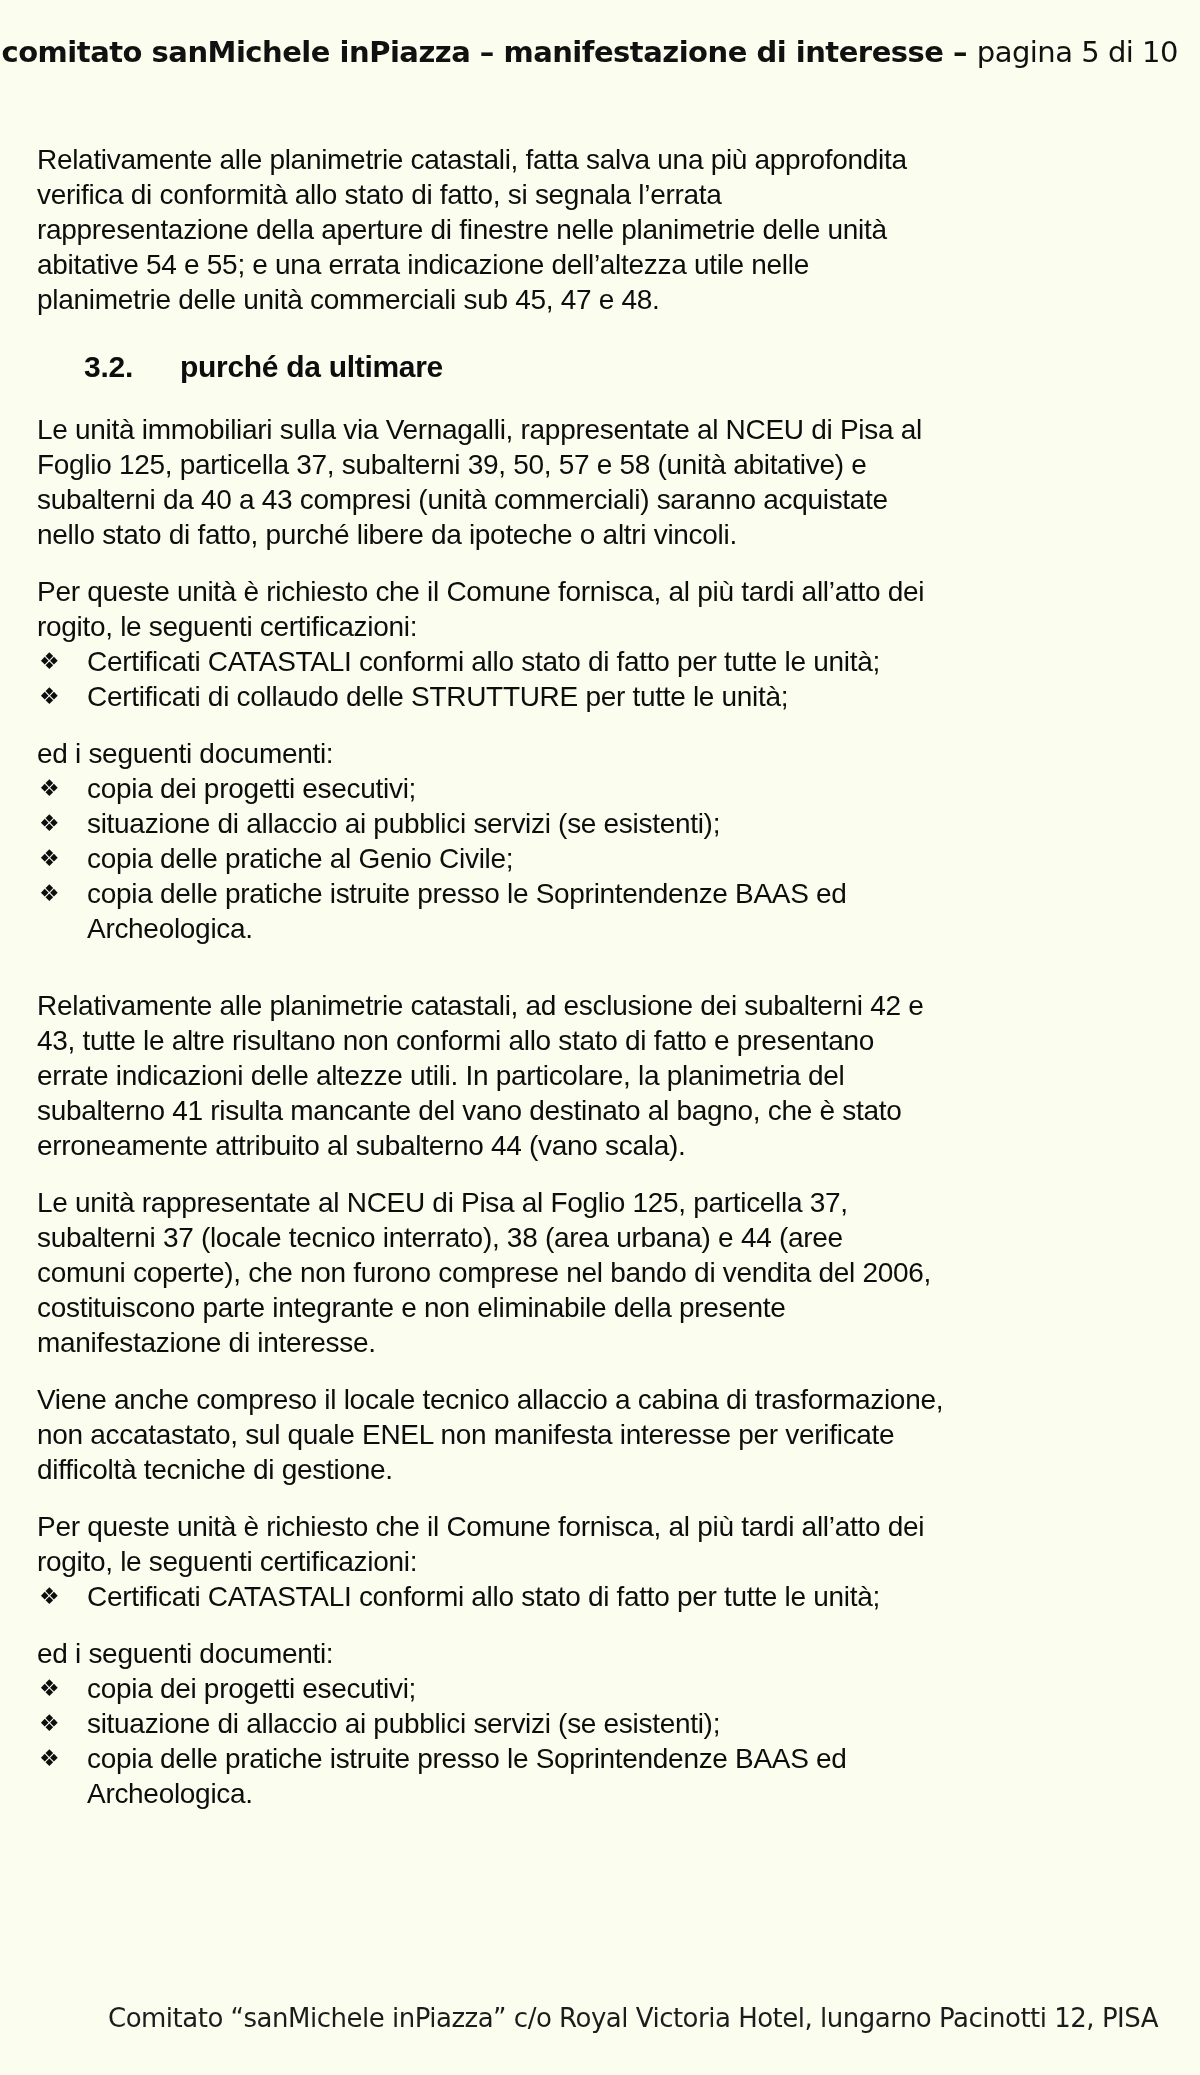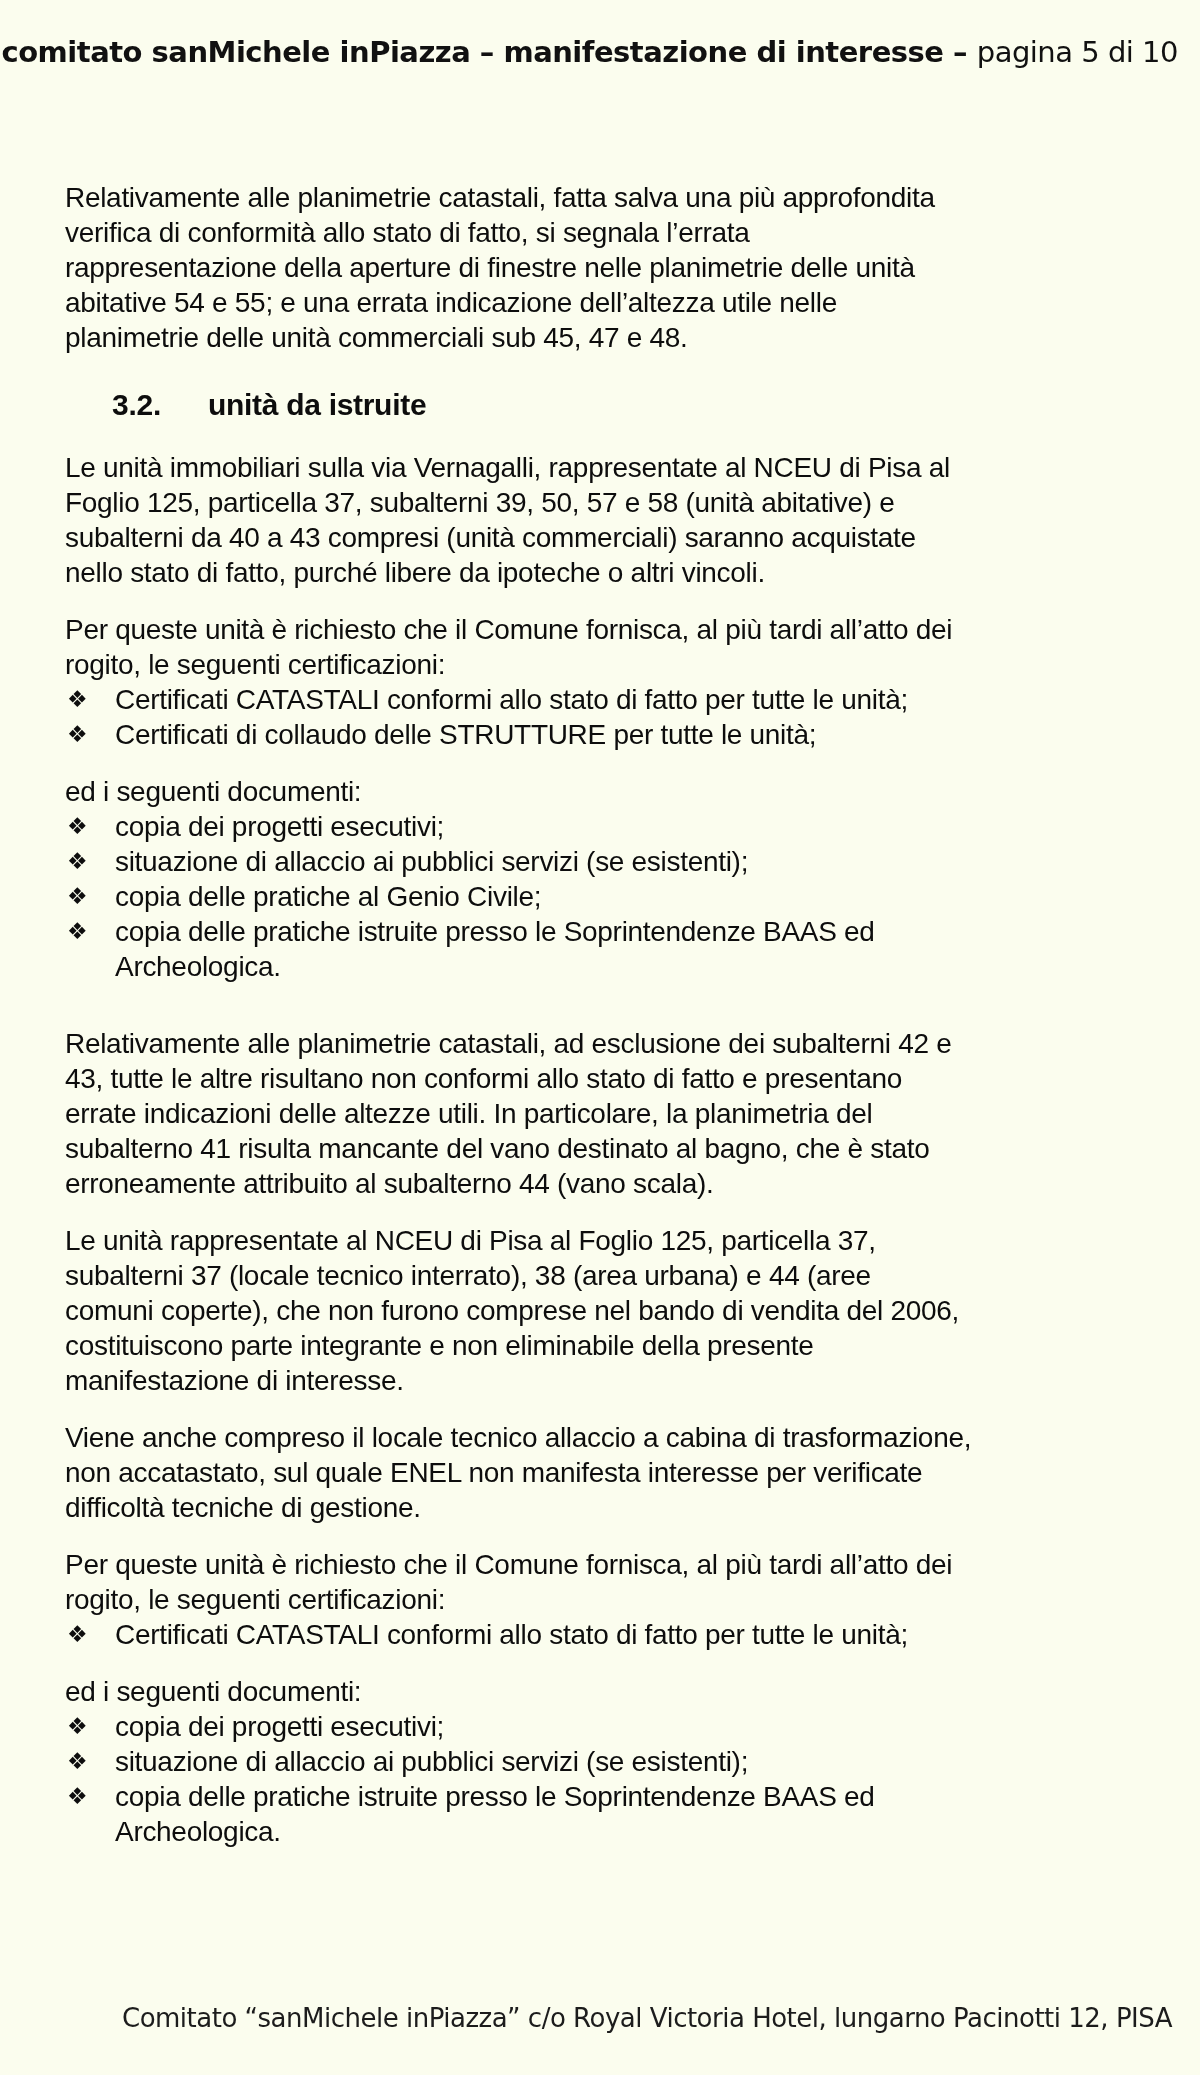--- a/index.html
+++ b/index.html
@@ -20,22 +20,22 @@
     text-align: right;
     font-family: "DejaVu Sans", sans-serif;
     font-size: 29px;
     line-height: 36px;
     white-space: nowrap;
     color: #111;
   }
   .hdr-bold { font-weight: 700; letter-spacing: -0.5px; }
   .hdr-light { font-weight: 400; letter-spacing: -0.5px; }
   main {
-    margin-top: 110px;
-    padding: 0 55px 0 65px;
+    margin-top: 72px;
+    padding: 0 55px 0 37px;
   }
   .para {
     font-size: 28px;
     line-height: 35px;
     letter-spacing: -0.3px;
     white-space: pre-line;
     margin: 0 0 22px 0;
   }
   .heading {
     display: flex;
@@ -63,21 +63,21 @@
     font-family: "DejaVu Sans", sans-serif;
     font-size: 23px;
     line-height: 35px;
     padding-left: 2px;
     letter-spacing: 0;
   }
   .li-text { white-space: pre-line; }
   .ftr {
     position: absolute;
     top: 2002px;
-    right: 28px;
+    right: 42px;
     font-family: "DejaVu Sans", sans-serif;
     font-size: 26px;
     line-height: 32px;
     letter-spacing: -0.5px;
     color: #1c1c1c;
     white-space: nowrap;
   }
 </style>
 </head>
 <body>
@@ -91,21 +91,21 @@
   <main>
 
     <p class="para">Relativamente alle planimetrie catastali, fatta salva una più approfondita
 verifica di conformità allo stato di fatto, si segnala l’errata
 rappresentazione della aperture di finestre nelle planimetrie delle unità
 abitative 54 e 55; e una errata indicazione dell’altezza utile nelle
 planimetrie delle unità commerciali sub 45, 47 e 48.</p>
 
     <h2 class="heading">
       <span class="hnum">3.2.</span>
-      <span class="htitle">unità da istruite</span>
+      <span class="htitle">purché da ultimare</span>
     </h2>
 
     <p class="para">Le unità immobiliari sulla via Vernagalli, rappresentate al NCEU di Pisa al
 Foglio 125, particella 37, subalterni 39, 50, 57 e 58 (unità abitative) e
 subalterni da 40 a 43 compresi (unità commerciali) saranno acquistate
 nello stato di fatto, purché libere da ipoteche o altri vincoli.</p>
 
     <div class="group">
       <p class="para">Per queste unità è richiesto che il Comune fornisca, al più tardi all’atto dei
 rogito, le seguenti certificazioni:</p>

